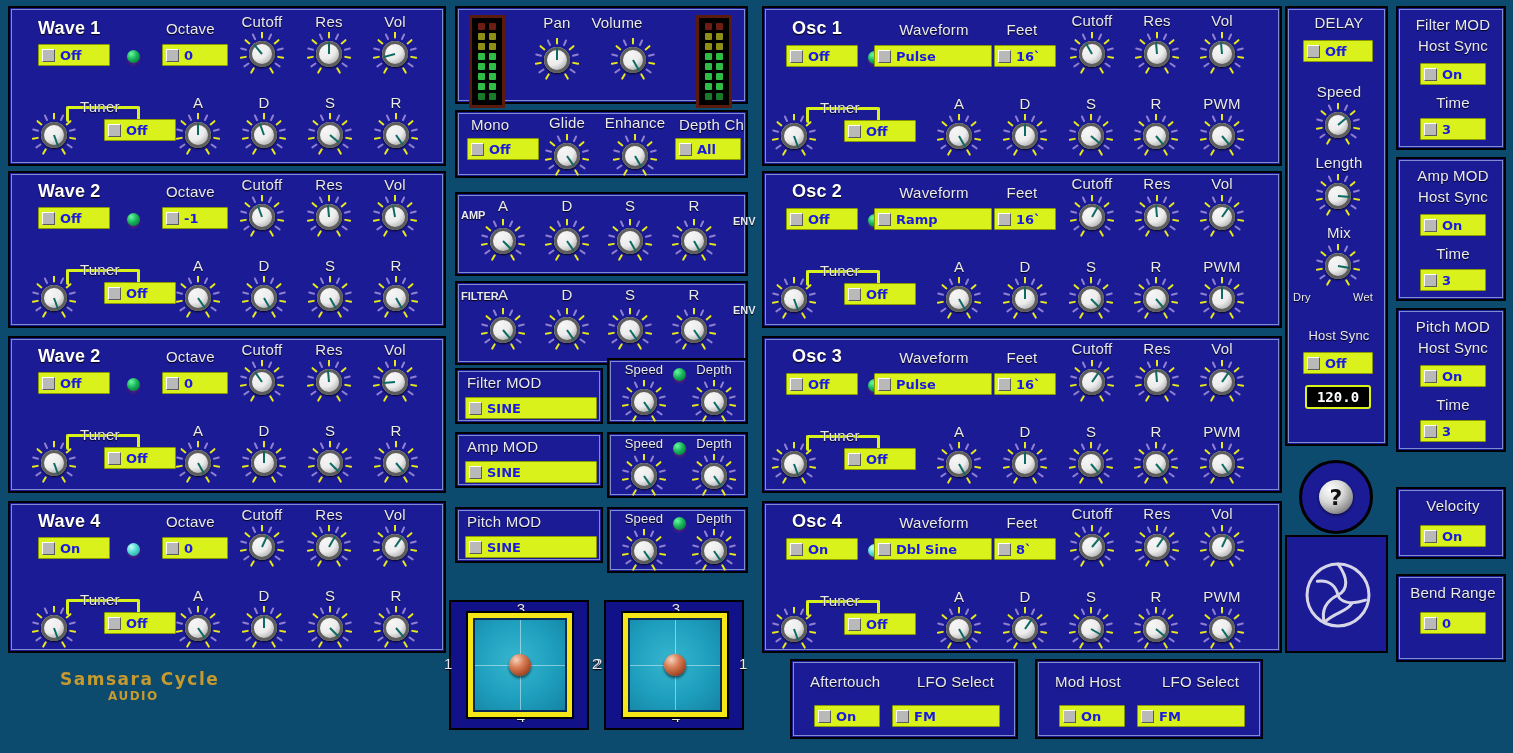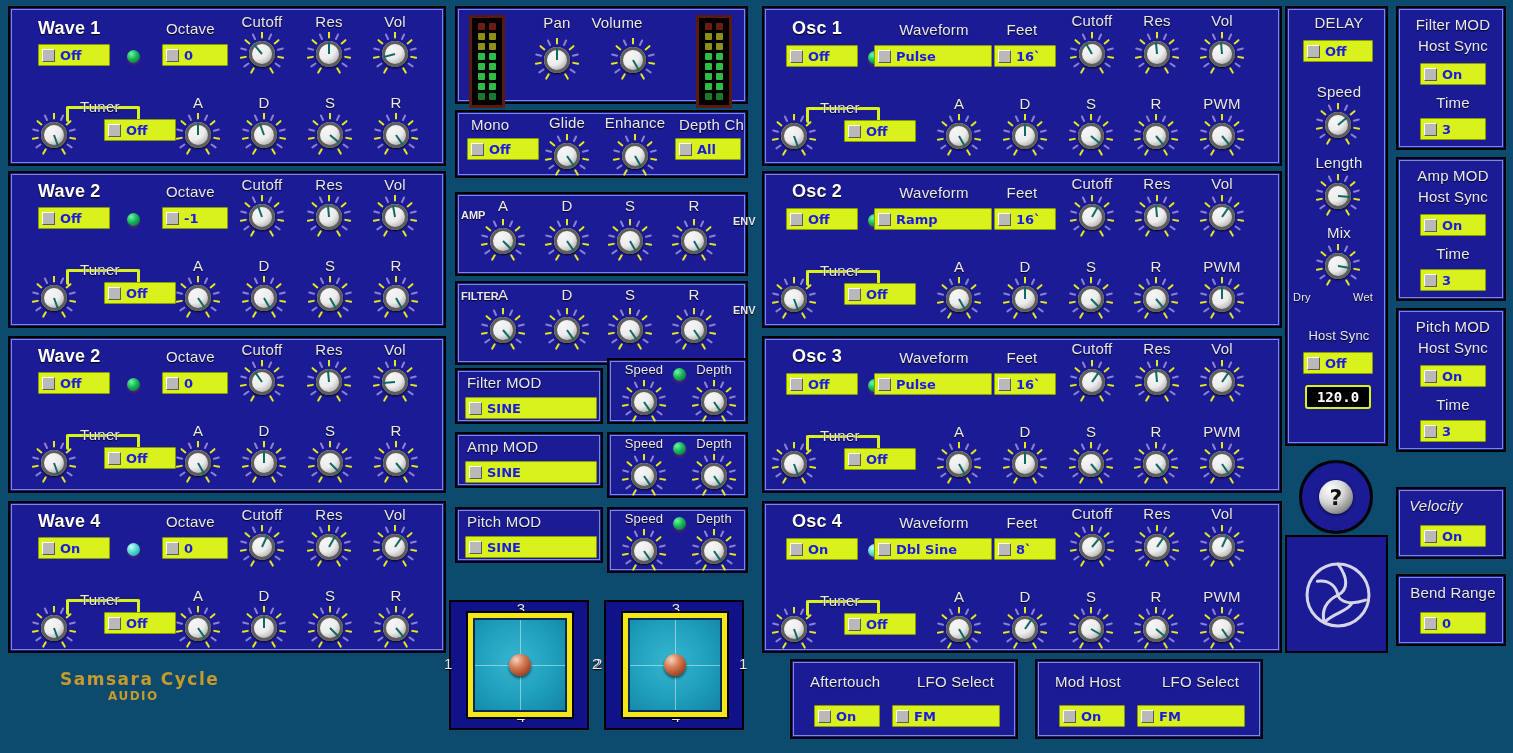--- a/index.html
+++ b/index.html
@@ -2331,27 +2331,27 @@
         <span class="tx">On</span>
   </div>
   <div class="lbl c" style="left:55px;top:86px;">Time</div>
   <div class="vbtn" style="left:22px;top:110px;width:66px;">
     <span class="sq"></span>
         <span class="tx">3</span>
   </div>
 </div>
 
 <div class="panel" style="left:1396px;top:487px;width:110px;height:72px;">
-  <div class="lbl c" style="left:38px;top:8px;font-style:italic;">Velocity</div>
+  <div class="lbl c" style="left:55px;top:8px;">Velocity</div>
   <div class="vbtn" style="left:22px;top:36px;width:66px;">
     <span class="sq"></span>
         <span class="tx">On</span>
   </div>
 </div>
-<div class="panel" style="left:1396px;top:574px;width:110px;height:72px;">
+<div class="panel" style="left:1396px;top:574px;width:110px;height:88px;">
   <div class="lbl c" style="left:55px;top:8px;">Bend Range</div>
   <div class="vbtn" style="left:22px;top:36px;width:66px;">
     <span class="sq"></span>
         <span class="tx">0</span>
   </div>
 </div>
 
 <div class="xywrap" style="left:449px;top:600px;width:140px;height:130px;">
   <div class="lbl c" style="left:70px;top:-2px;">3</div>
   <div class="lbl c" style="left:70px;top:106px;">4</div>

